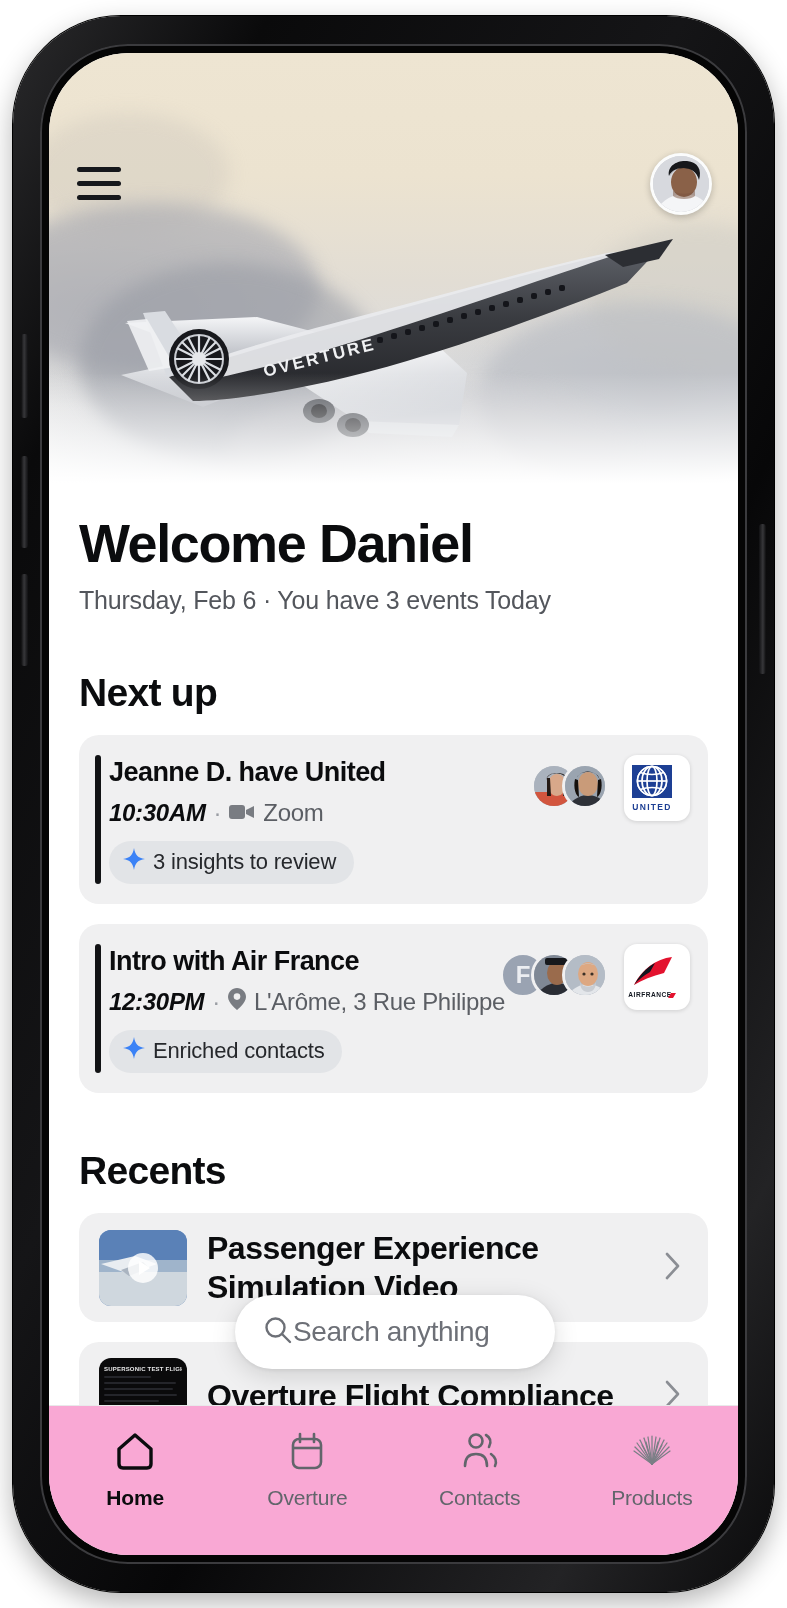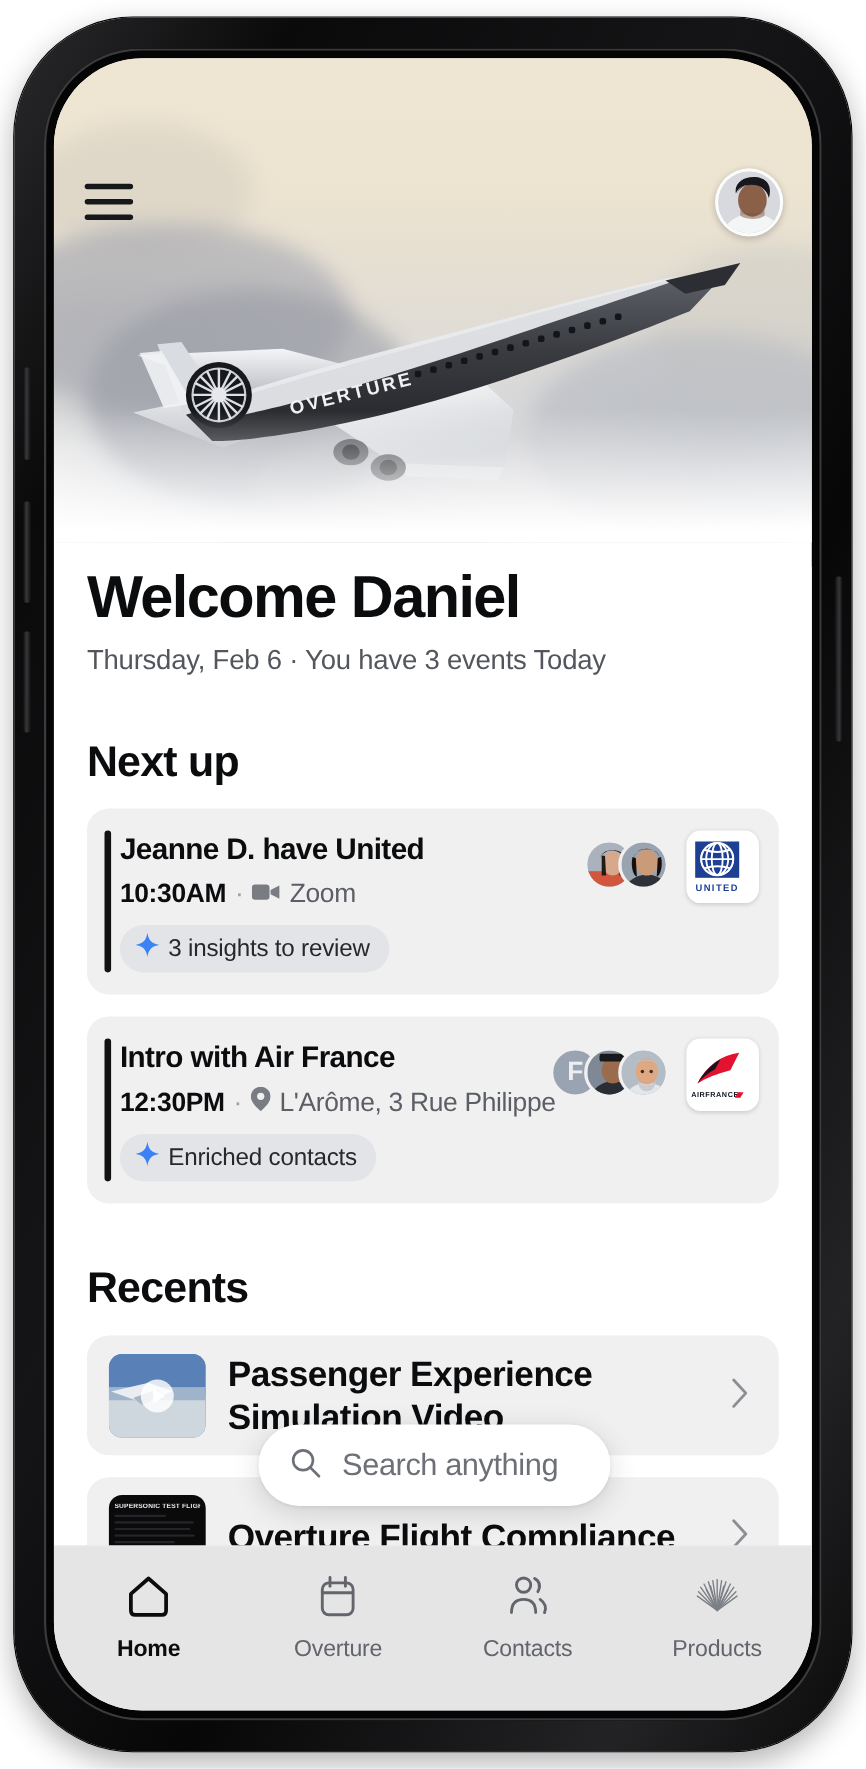--- a/index.html
+++ b/index.html
@@ -81,21 +81,21 @@
   .section-title { font-size: 39px; font-weight: 700; color: #0b0c0e; letter-spacing: -.7px; margin-top: 56px; }
 
   
   .event-card { position: relative; background: #f0f0f1; border-radius: 20px;
                 margin-top: 20px; padding: 22px 22px 20px 30px; min-height: 158px; cursor: pointer; }
   .accent-bar { position: absolute; left: 16px; top: 20px; bottom: 20px; width: 6px;
                 background: #121315; border-radius: 4px; }
   .event-title { font-size: 27px; font-weight: 700; color: #0b0c0e; letter-spacing: -.55px; }
   .event-meta { display: flex; align-items: center; gap: 8px; margin-top: 11px;
                 font-size: 24px; color: #5b5e64; letter-spacing: -.3px; }
-  .event-time { color: #0b0c0e; font-weight: 700; }
+  .event-time { color: #0b0c0e; font-weight: 700; font-style: italic; }
   .dot-sep { color: #9a9da3; }
   .badge { display: inline-flex; align-items: center; gap: 8px; margin-top: 14px;
            background: #e2e4e7; border-radius: 999px; padding: 7px 18px 8px 14px;
            font-size: 22px; color: #26282c; letter-spacing: -.2px; }
 
   .avatar-stack { position: absolute; display: flex; }
   .avatar-stack.two { right: 100px; top: 28px; }
   .avatar-stack.three { right: 100px; top: 28px; }
   .av { width: 46px; height: 46px; border-radius: 50%; border: 3px solid #f0f0f1;
         margin-left: -15px; overflow: hidden; background: #b9bdc6; position: relative; }
@@ -123,26 +123,26 @@
   .doc-lines { position: absolute; inset: 0; padding: 8px 5px; }
   .doc-title { color: #e9e9ea; font-size: 6px; font-weight: 700; letter-spacing: .2px;
                white-space: nowrap; overflow: hidden; }
   .doc-row { height: 2px; background: #24252a; margin-top: 4px; border-radius: 1px; }
   .recent-title { font-size: 32px; font-weight: 700; color: #0b0c0e; letter-spacing: -.5px; line-height: 1.2; }
   .chev { position: absolute; right: 26px; top: 50%; transform: translateY(-50%); }
 
   
   .search-pill { position: absolute; left: 186px; top: 1242px; width: 320px; height: 74px;
                  background: #fff; border-radius: 999px; display: flex; align-items: center;
-                 gap: 18px; padding: 0 28px; box-shadow: 0 6px 26px rgba(0,0,0,.14), 0 1px 4px rgba(0,0,0,.08);
+                 padding: 0 28px; box-shadow: 0 6px 26px rgba(0,0,0,.14), 0 1px 4px rgba(0,0,0,.08);
                  z-index: 20; cursor: text; }
   .search-placeholder { font-size: 28px; color: #6d7077; letter-spacing: -.4px; }
 
   
-  .tabbar { position: absolute; left: 0; right: 0; bottom: 0; height: 150px; background: #e5e5e5;
+  .tabbar { position: absolute; left: 0; right: 0; bottom: 0; height: 150px; background: #f9a8d4;
             border-top: 1px solid #e9e9ea; display: flex; align-items: flex-start;
             justify-content: space-around; padding-top: 24px; z-index: 25; }
   .tab { display: flex; flex-direction: column; align-items: center; gap: 10px; width: 150px; cursor: pointer; }
   .tab-label { font-size: 21px; color: #62656b; letter-spacing: -.2px; }
   .tab.active .tab-label { color: #0b0c0e; font-weight: 700; }
 </style>
 </head>
 <body>
 
 <div class="stage">

